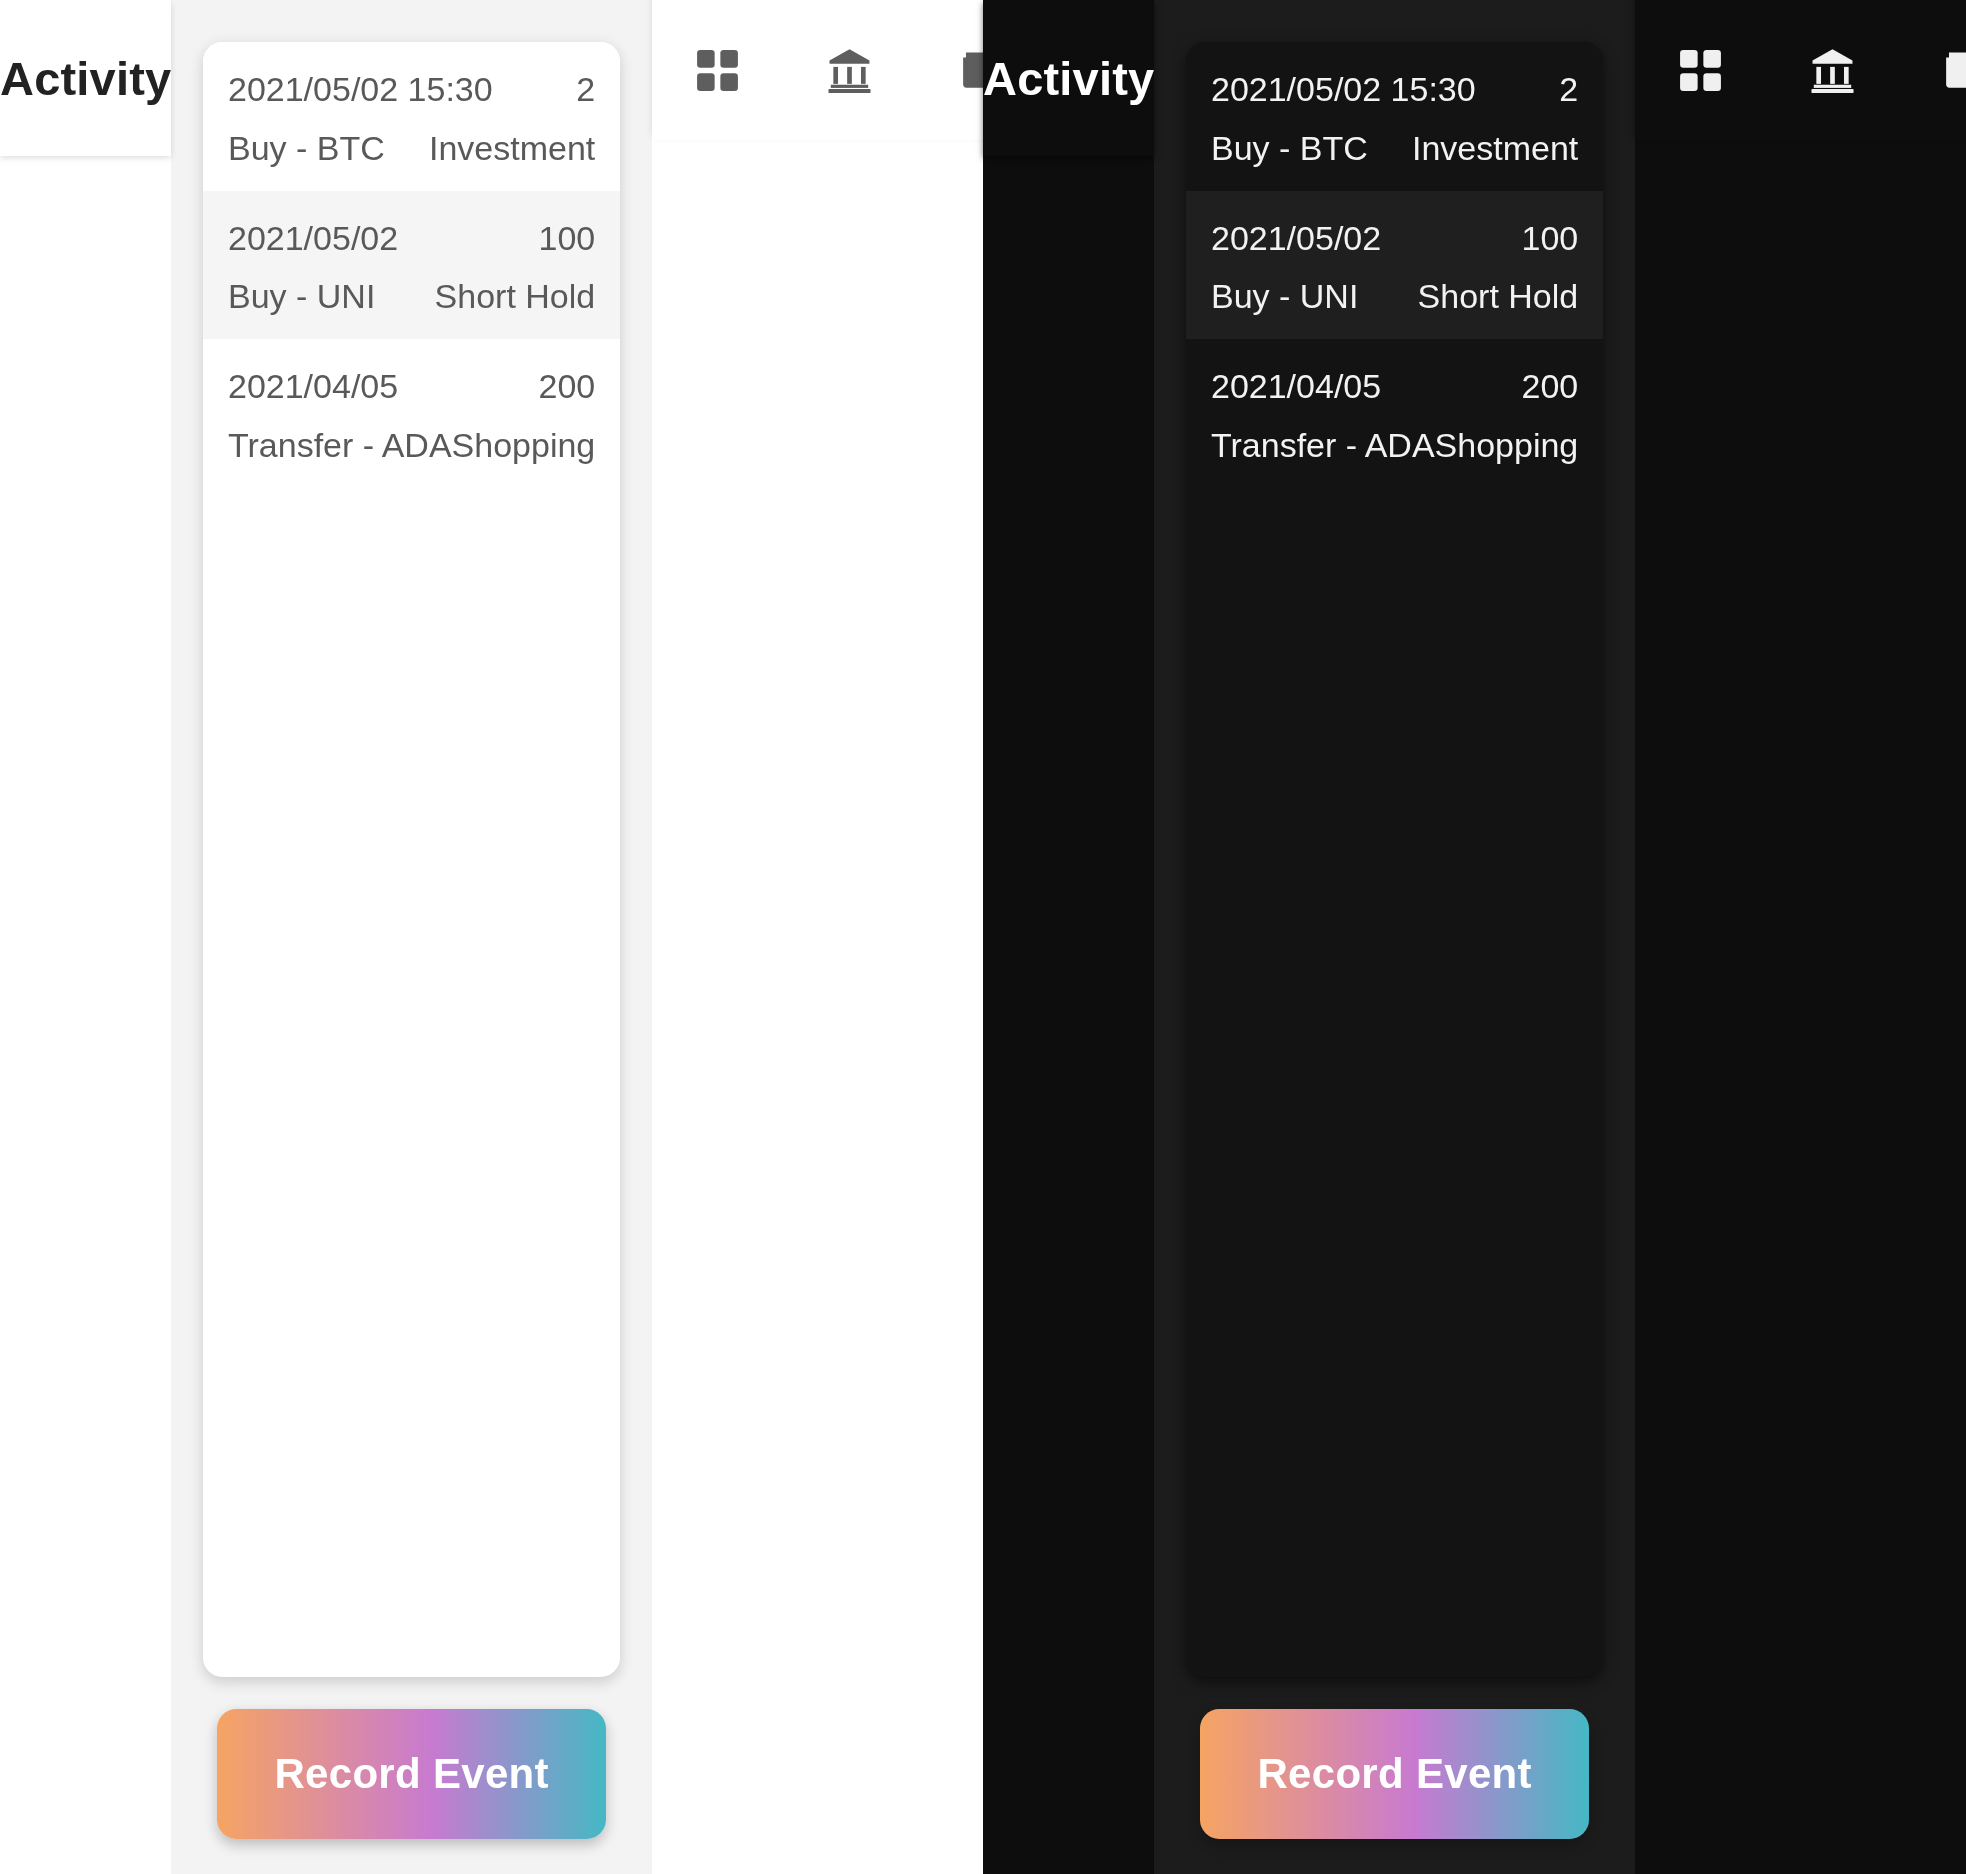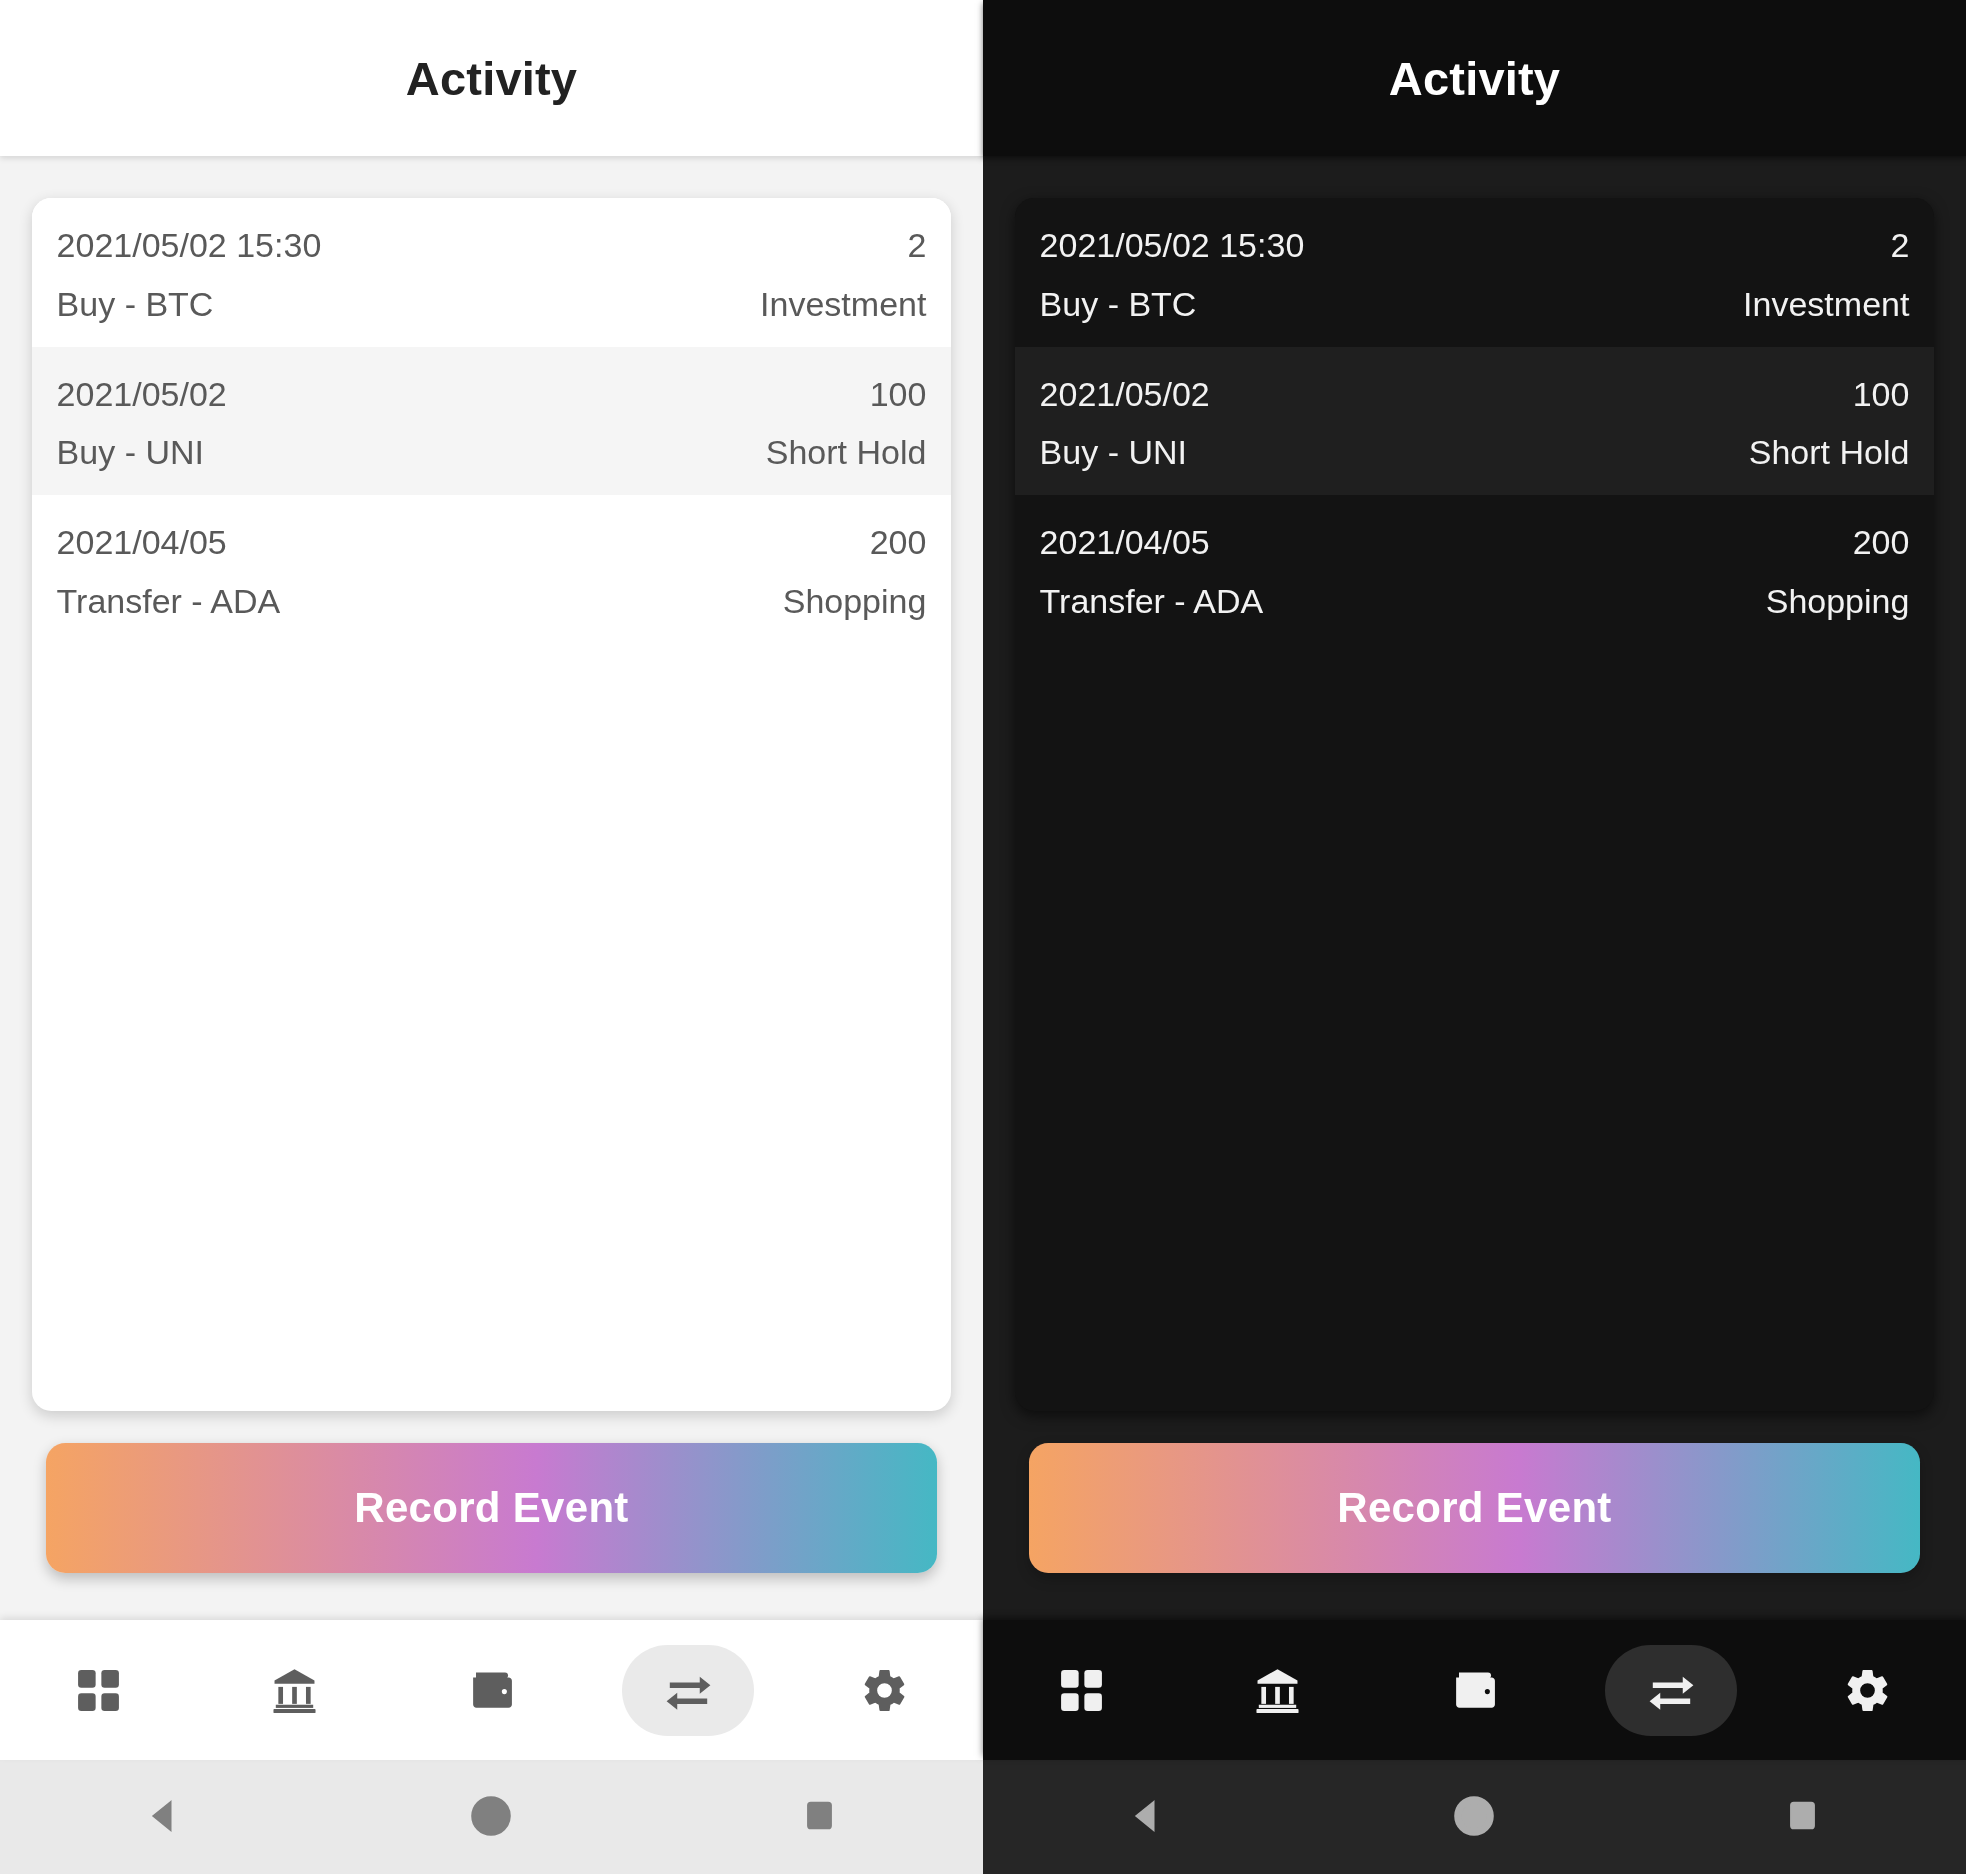--- a/index.html
+++ b/index.html
@@ -5,21 +5,21 @@
   * { box-sizing: border-box; margin: 0; padding: 0; }
   html, body {
     width: 1966px; height: 1874px;
     font-family: "Liberation Sans", sans-serif;
     background: #ffffff;
     overflow: hidden;
   }
   .stage { display: flex; width: 1966px; height: 1874px; }
 
   
-  .phone { display: flex; flex-direction: column; height: 1874px; position: relative; }
+  .phone { display: flex; height: 1874px; position: relative; }
   .phone.light { width: 983px; background: #ffffff; }
   .phone.dark  { width: 983px; background: #0d0d0d; }
 
   
   .appbar {
     height: 156px;
     display: flex; align-items: center; justify-content: center;
     flex: 0 0 auto;
     position: relative;
     z-index: 5;
@@ -60,21 +60,21 @@
 
   .row-line {
     display: flex; align-items: baseline; justify-content: space-between;
   }
   .row-line.top { margin-bottom: 24.6px; }
   .row-cell { font-size: 34px; line-height: 1.0; white-space: nowrap; text-align: center; }
   .light .row-cell { color: #595959; }
   .dark  .row-cell { color: #f2f2f2; }
 
   
-  .cta-wrap { padding: 32px 14px 47px 14px; flex: 0 0 auto; }
+  .cta-wrap { padding: 32px 14px 35px 14px; flex: 0 0 auto; }
   .cta {
     height: 130px;
     border: none;
     border-radius: 19.3px;
     display: flex; align-items: center; justify-content: center;
     cursor: pointer;
     width: 100%;
     box-shadow: 0 5.3px 12.3px rgba(0,0,0,0.22);
   }
   .cta-label { font-size: 42px; font-weight: bold; color: #ffffff; letter-spacing: 0.3px; }

